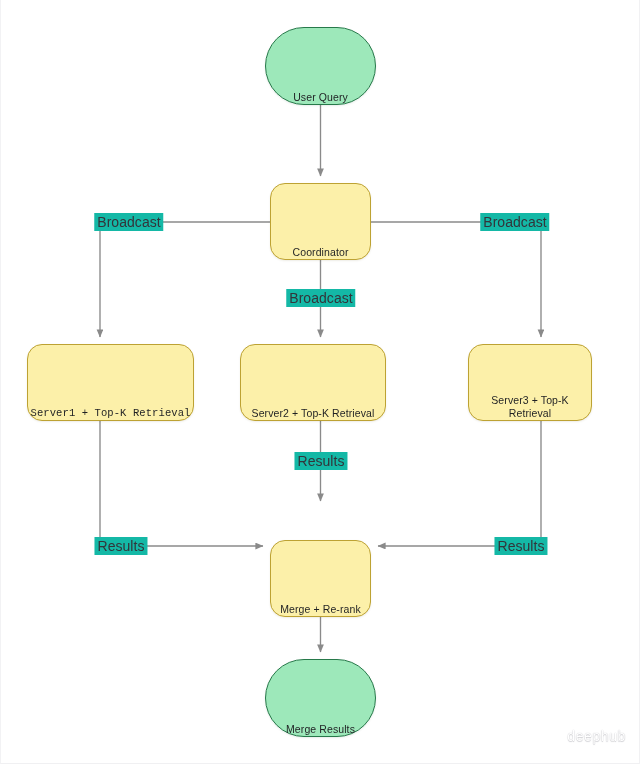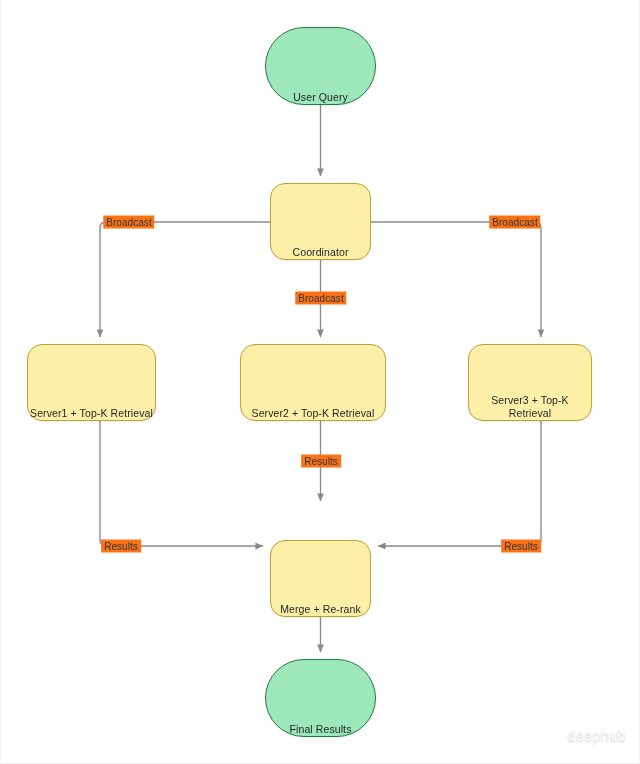--- a/index.html
+++ b/index.html
@@ -54,23 +54,23 @@
   .node-terminal {
     background: #9de8ba;
     border: 1.5px solid #27794a;
     border-radius: 48px;
     box-shadow: 0 1px 2px rgba(20,80,45,.10);
   }
 
   .edge-label {
     position: absolute;
     transform: translate(-50%, -50%);
-    background: #f97316;
+    background: #14b8a6;
     color: #33343a;
-    font-size: 10px;
+    font-size: 14px;
     letter-spacing: .05px;
     padding: 1px 3px;
     white-space: nowrap;
     text-align: center;
   }
 
   #watermark {
     position: absolute;
     right: 14px;
     bottom: 20px;
@@ -116,38 +116,38 @@
   </svg>
 
   <div class="node node-terminal" style="left:265px; top:27px; width:111px; height:78px;">
     <span>User Query</span>
   </div>
 
   <div class="node node-process" style="left:270px; top:183px; width:101px; height:77px;">
     <span>Coordinator</span>
   </div>
 
-  <div class="node node-process" style="left:27px; top:344px; width:129px; height:77px;">
+  <div class="node node-process" style="left:27px; top:344px; width:167px; height:77px;font-family:Liberation Mono, monospace;">
     <span>Server1 + Top-K Retrieval</span>
   </div>
 
   <div class="node node-process" style="left:240px; top:344px; width:146px; height:77px;">
     <span>Server2 + Top-K Retrieval</span>
   </div>
 
   <div class="node node-process" style="left:468px; top:344px; width:124px; height:77px;">
     <span>Server3 + Top-K Retrieval</span>
   </div>
 
   <div class="node node-process" style="left:270px; top:508px; width:101px; height:77px;margin-top:32px;">
     <span>Merge + Re-rank</span>
   </div>
 
   <div class="node node-terminal" style="left:265px; top:659px; width:111px; height:78px;">
-    <span>Final Results</span>
+    <span>Merge Results</span>
   </div>
 
   <div class="edge-label" style="left:129px; top:222px;">Broadcast</div>
   <div class="edge-label" style="left:321px; top:298px;">Broadcast</div>
   <div class="edge-label" style="left:515px; top:222px;">Broadcast</div>
 
   <div class="edge-label" style="left:121px; top:546px;">Results</div>
   <div class="edge-label" style="left:321px; top:461px;">Results</div>
   <div class="edge-label" style="left:521px; top:546px;">Results</div>
 

